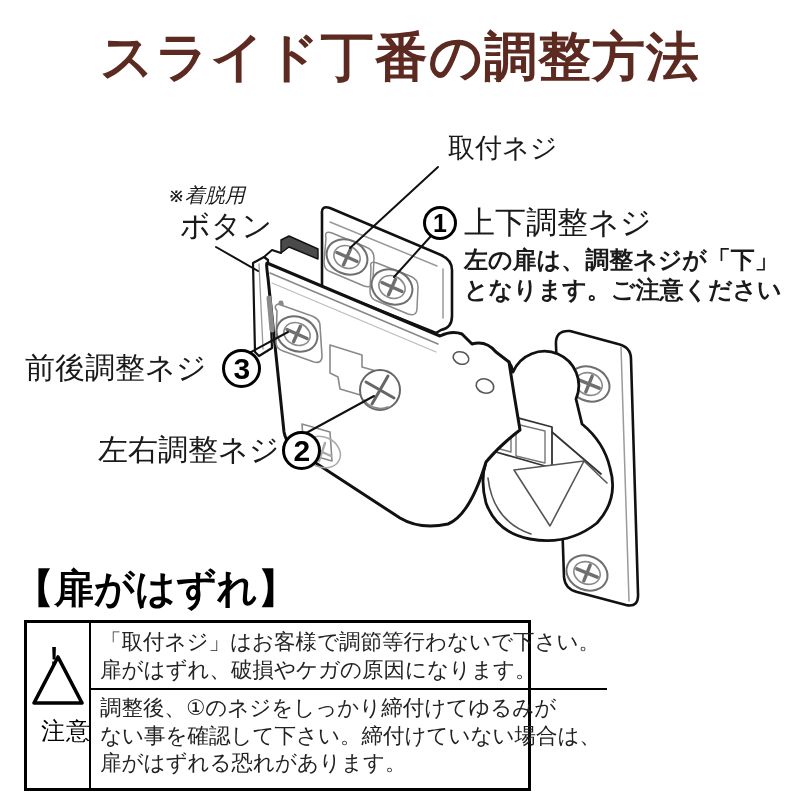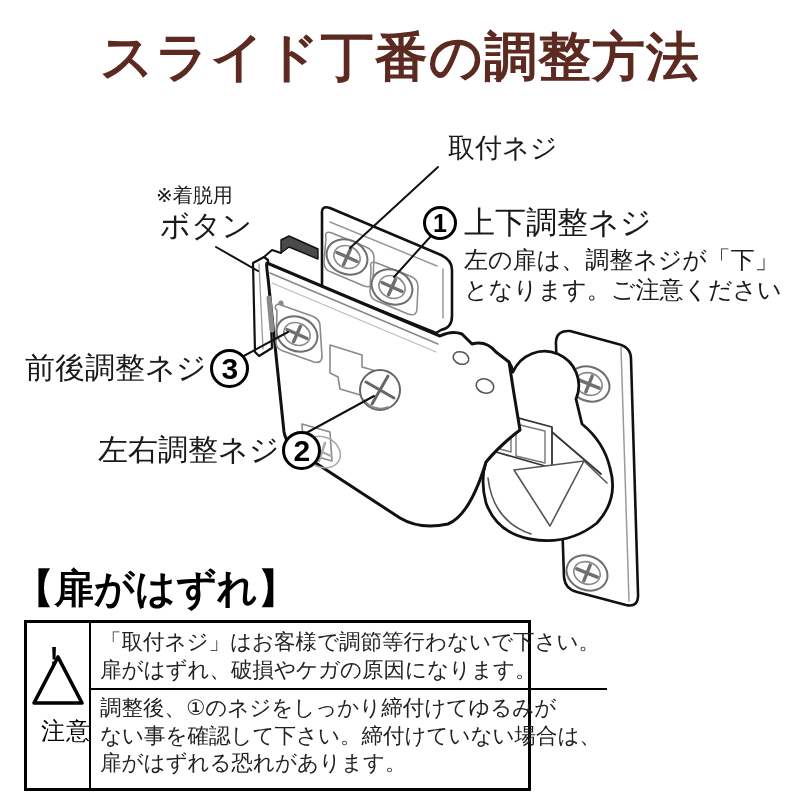--- a/index.html
+++ b/index.html
@@ -3,33 +3,33 @@
 <meta charset="utf-8">
 <style>
   html,body{margin:0;padding:0;background:#ffffff;}
   body{width:800px;height:800px;position:relative;overflow:hidden;
        font-family:"Liberation Sans","DejaVu Sans",sans-serif;color:#1a1a1a;}
   .abs{position:absolute;}
   .title{top:22px;left:50%;transform:translateX(-50%);white-space:nowrap;
          font-size:53px;font-weight:bold;color:#5c2a21;letter-spacing:1px;}
   .lbl{white-space:nowrap;color:#1a1a1a;}
   .lbl-toritsuke{left:420px;top:130px;font-size:27px;margin-left:28px;}
-  .lbl-note{left:156px;top:182px;font-size:20px;}
-  .lbl-button{left:160px;top:206px;font-size:30px;}
+  .lbl-note{left:168px;top:182px;font-size:20px;font-style:italic;}
+  .lbl-button{left:180px;top:206px;font-size:30px;}
   .numrow{display:flex;align-items:center;white-space:nowrap;}
   .circnum{display:flex;align-items:center;justify-content:center;
            border:3px solid #000;border-radius:50%;background:#fff;
            font-weight:bold;color:#000;box-sizing:border-box;}
   .c1{width:34px;height:34px;font-size:25px;}
   .c-big{width:39px;height:39px;font-size:30px;border-width:3.5px;}
   .row1{left:423px;top:202px;}
   .row1 .txt{font-size:31px;margin-left:7px;}
-  .note2{left:464px;top:245px;font-size:24px;line-height:29.5px;}
+  .note2{left:464px;top:245px;font-size:24px;line-height:29.5px;font-weight:bold;}
   .row3{left:25px;top:348px;}
-  .row3 .txt{font-size:30px;margin-right:4px;}
+  .row3 .txt{font-size:30px;margin-right:16px;}
   .row2{left:98px;top:430px;}
   .row2 .txt{font-size:30px;margin-right:3px;}
   .heading{left:14px;top:561px;font-size:40px;font-weight:600;color:#000;}
   .warn{left:24px;top:620px;width:507px;height:171px;border:3px solid #000;
         display:flex;box-sizing:border-box;background:#fff;}
   .warn-left{width:62px;border-right:2.5px solid #000;position:relative;flex:none;}
   .warn-right{flex:1;display:flex;flex-direction:column;}
   .warn-row1{height:67px;border-bottom:2.5px solid #000;box-sizing:border-box;
              padding:6px 6px 0 9px;}
   .warn-row2{flex:1;padding:5px 6px 10px 9px;}

